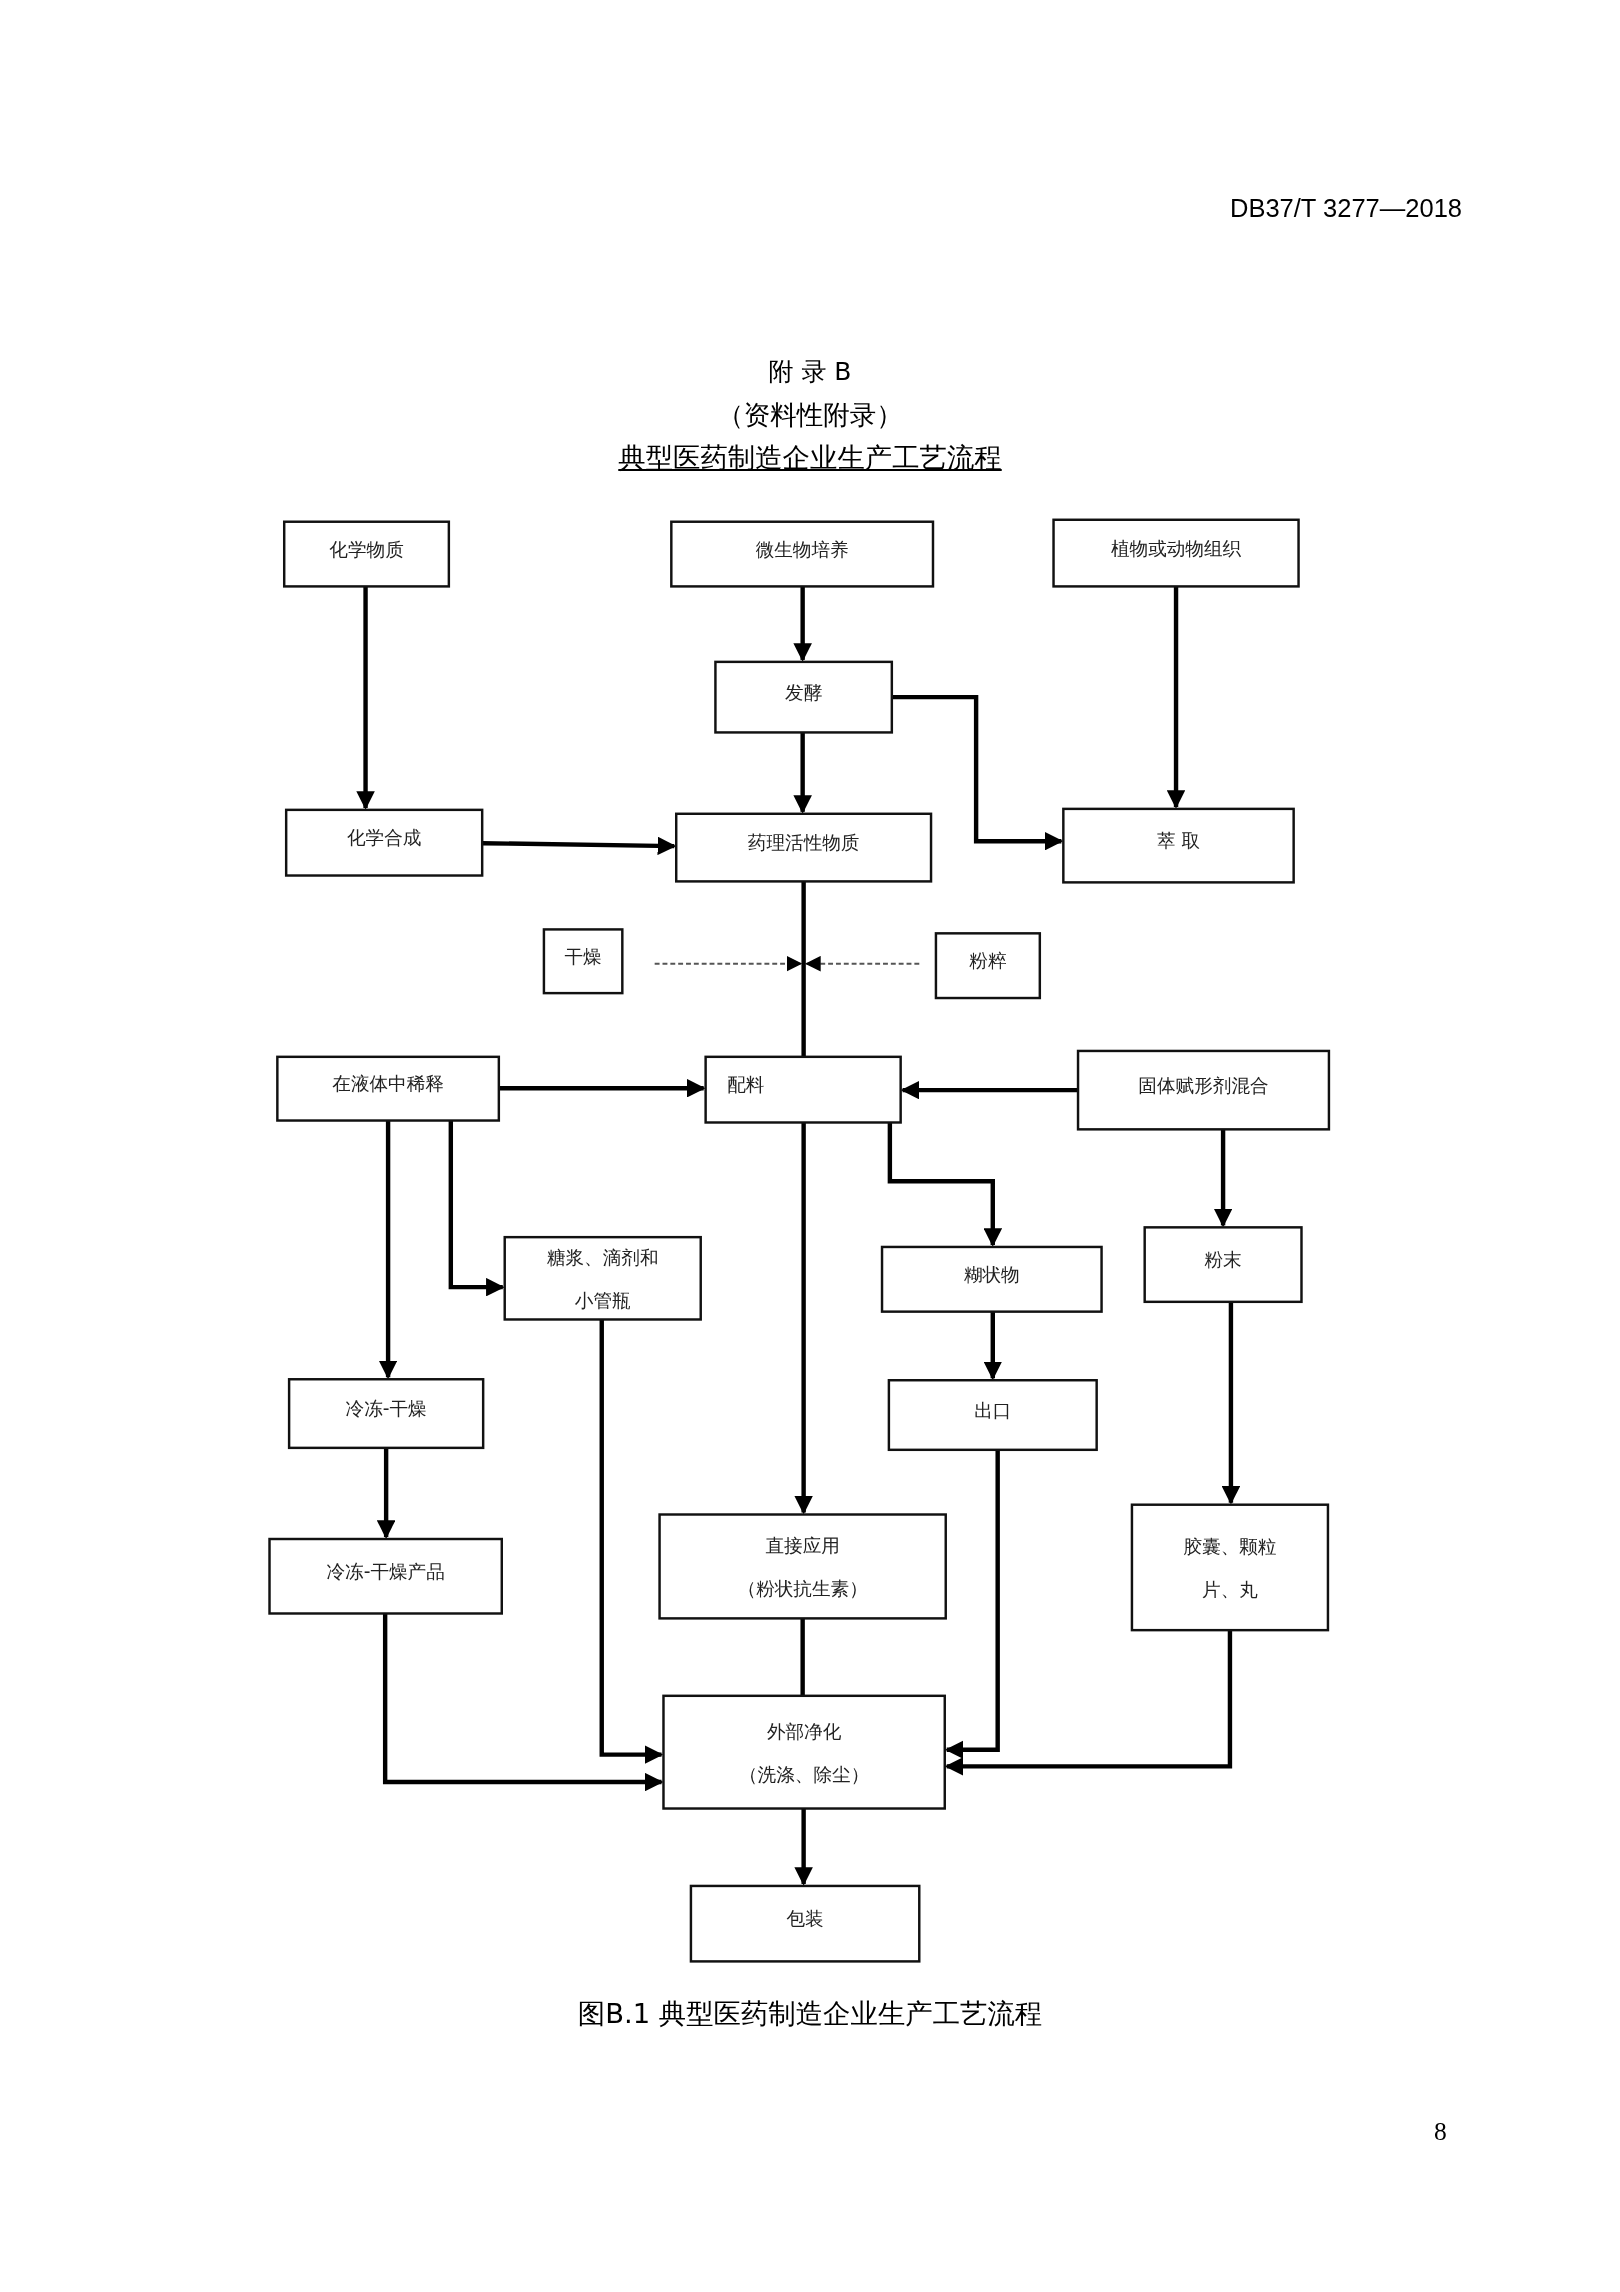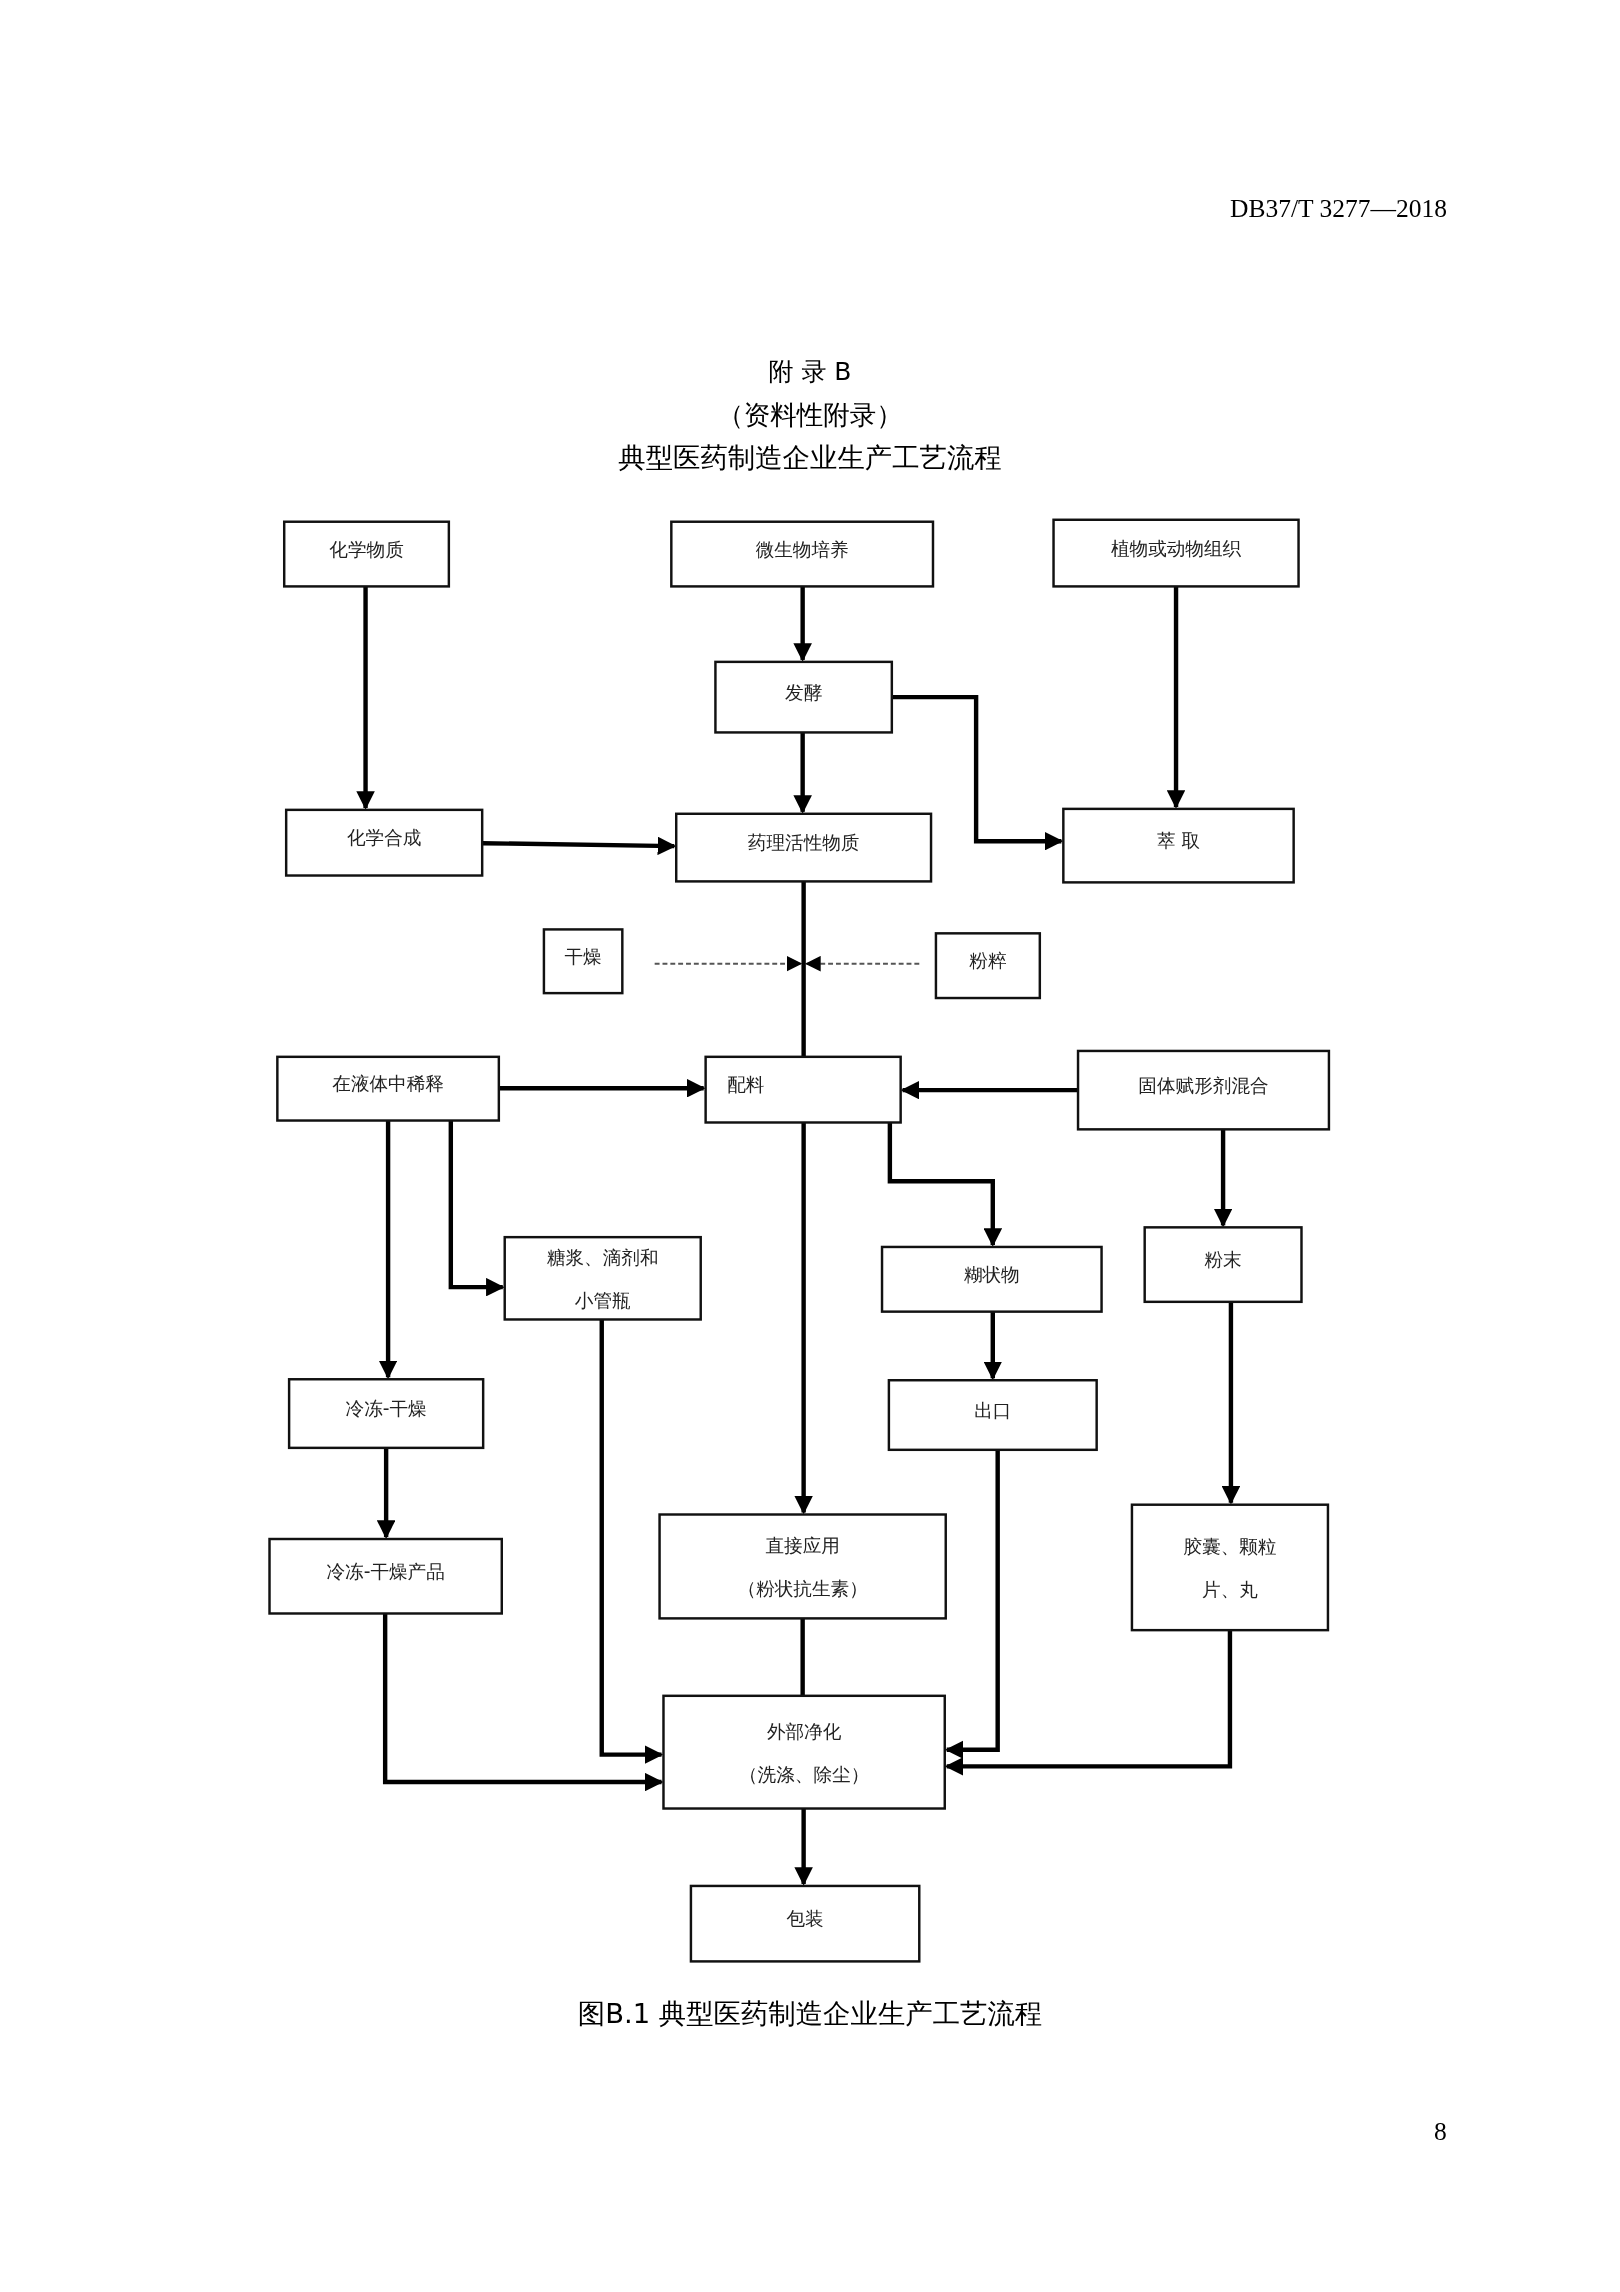--- a/index.html
+++ b/index.html
@@ -1,23 +1,23 @@
 <!DOCTYPE html>
 <html><head>
 <meta charset="utf-8">
 <style>
   html, body { margin: 0; padding: 0; background: #ffffff; }
   body { width: 1620px; height: 2293px; position: relative; overflow: hidden;
          font-family: "DejaVu Sans", sans-serif; color: #000; }
   .std-code { position: absolute; left: 1230px; top: 194px; font-size: 25.5px;
-              font-family: Liberation Serif, serif; letter-spacing: 0px; }
+              font-family: Liberation Sans, sans-serif; letter-spacing: 0px; }
   .appx { position: absolute; left: 0; width: 1620px; text-align: center; }
   .appx-title { top: 355px; font-size: 25px; letter-spacing: 0; }
   .appx-type { top: 397px; font-size: 26.5px; text-align: center; }
-  .appx-name { top: 440px; font-size: 27.4px; }
+  .appx-name { top: 440px; font-size: 27.4px; text-decoration: underline; }
   .caption { position: absolute; left: 0; width: 1620px; top: 1996px; text-align: center;
              font-size: 27.4px; }
   .page-num { position: absolute; left: 1434px; top: 2117px; font-size: 25.5px;
               font-family: "Liberation Serif", serif; }
   svg.flow { position: absolute; left: 0; top: 0; }
   .box rect { fill: #fff; stroke: #111; stroke-width: 2.5; }
   .box text { font-size: 19px; fill: #222; font-family: "DejaVu Sans", sans-serif; }
   .edge { fill: none; stroke: #000; stroke-width: 4.5; }
   .edge-dash { fill: none; stroke: #555; stroke-width: 2; stroke-dasharray: 5 3; }
 </style>

